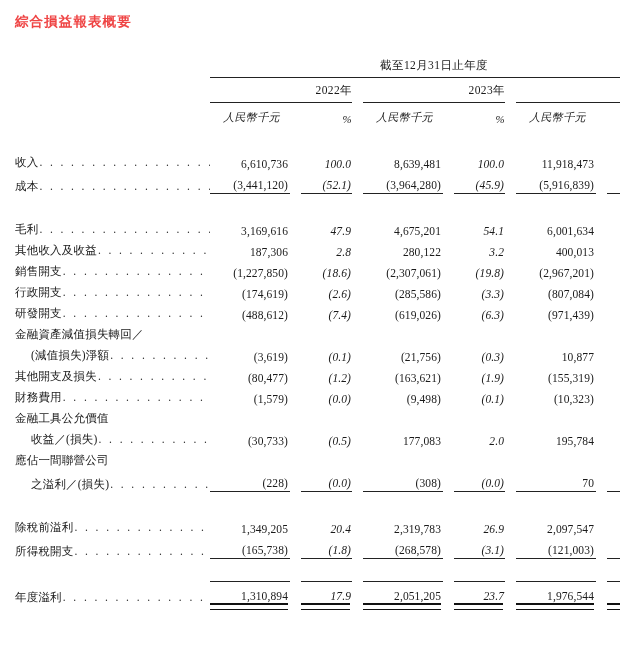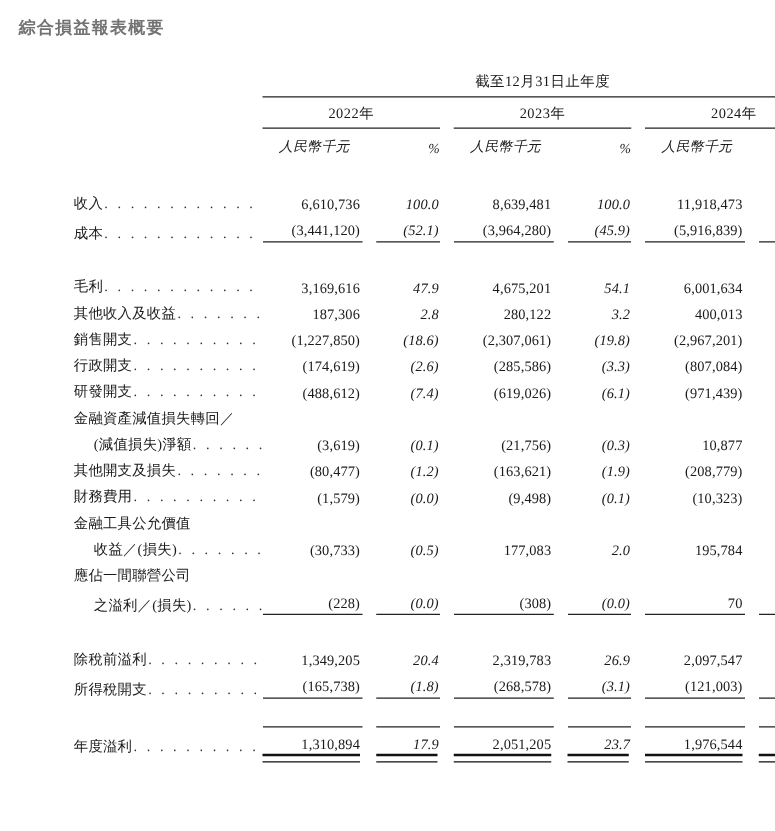--- a/index.html
+++ b/index.html
@@ -17,21 +17,21 @@
   }
 
   
   #page-title {
     position: absolute;
     left: 15px;
     top: 13px;
     font-size: 13.5px;
     font-weight: 700;
     letter-spacing: 1.1px;
-    color: #737373;
+    color: #ef4444;
   }
 
   
   #stmt-table {
     position: absolute;
     left: 15px;
     top: 58px;
     width: 590px;
     border-collapse: collapse;
     table-layout: fixed;
@@ -59,21 +59,21 @@
     padding-bottom: 4px !important;
     white-space: nowrap;
   }
   .rule-full {
     height: 1px;
     background: #222;
     font-size: 0;
     line-height: 0;
   }
   .hdr-year {
-    text-align: center;
+    text-align: right;
     font-size: 11.5px;
     font-weight: 700;
     letter-spacing: .4px;
     padding-top: 5px !important;
     padding-bottom: 4px !important;
     white-space: nowrap;
   }
   .rule-seg {
     height: 1px;
     background: #222;
@@ -100,21 +100,21 @@
     letter-spacing: .2px;
     overflow: hidden;
   }
   .lbl.b { font-weight: 700; }
   .lbl.indent .lbl-text { padding-left: 16px; }
   .lbl-inner {
     display: flex;
     align-items: baseline;
     width: 100%;
   }
-  .lbl-text { flex: 0 0 auto; margin-left: 44px; }
+  .lbl-text { flex: 0 0 auto; }
   .leaders {
     flex: 1 1 auto;
     overflow: hidden;
     white-space: nowrap;
     letter-spacing: 2.4px;
     font-size: 11.5px;
     color: #333;
     margin-left: 1px;
     padding-right: 6px;
   }
@@ -345,21 +345,21 @@
         <span class="lbl-text">研發開支</span>
         <span class="leaders">. . . . . . . . . . . . . . . . . . . . . . . . . . . . . . . . . . . . . . .</span>
       </span>
     </td>
     <td class="num">(488,612)</td>
         <td></td>
     <td class="num pct">(7.4)</td>
         <td></td>
     <td class="num">(619,026)</td>
         <td></td>
-    <td class="num pct">(6.1)</td>
+    <td class="num pct">(6.3)</td>
         <td></td>
     <td class="num">(971,439)</td>
         <td></td>
     <td class="num pct">(8.2)</td>
   </tr>
 
   <tr class="data-row">
     <td class="lbl noleader">
       <span class="lbl-inner">
         <span class="lbl-text">金融資產減值損失轉回／</span>
@@ -407,21 +407,21 @@
       </span>
     </td>
     <td class="num">(80,477)</td>
         <td></td>
     <td class="num pct">(1.2)</td>
         <td></td>
     <td class="num">(163,621)</td>
         <td></td>
     <td class="num pct">(1.9)</td>
         <td></td>
-    <td class="num">(208,779)</td>
+    <td class="num">(155,319)</td>
         <td></td>
     <td class="num pct">(1.1)</td>
   </tr>
 
   <tr class="data-row">
     <td class="lbl">
       <span class="lbl-inner">
         <span class="lbl-text">財務費用</span>
         <span class="leaders">. . . . . . . . . . . . . . . . . . . . . . . . . . . . . . . . . . . . . . .</span>
       </span>

